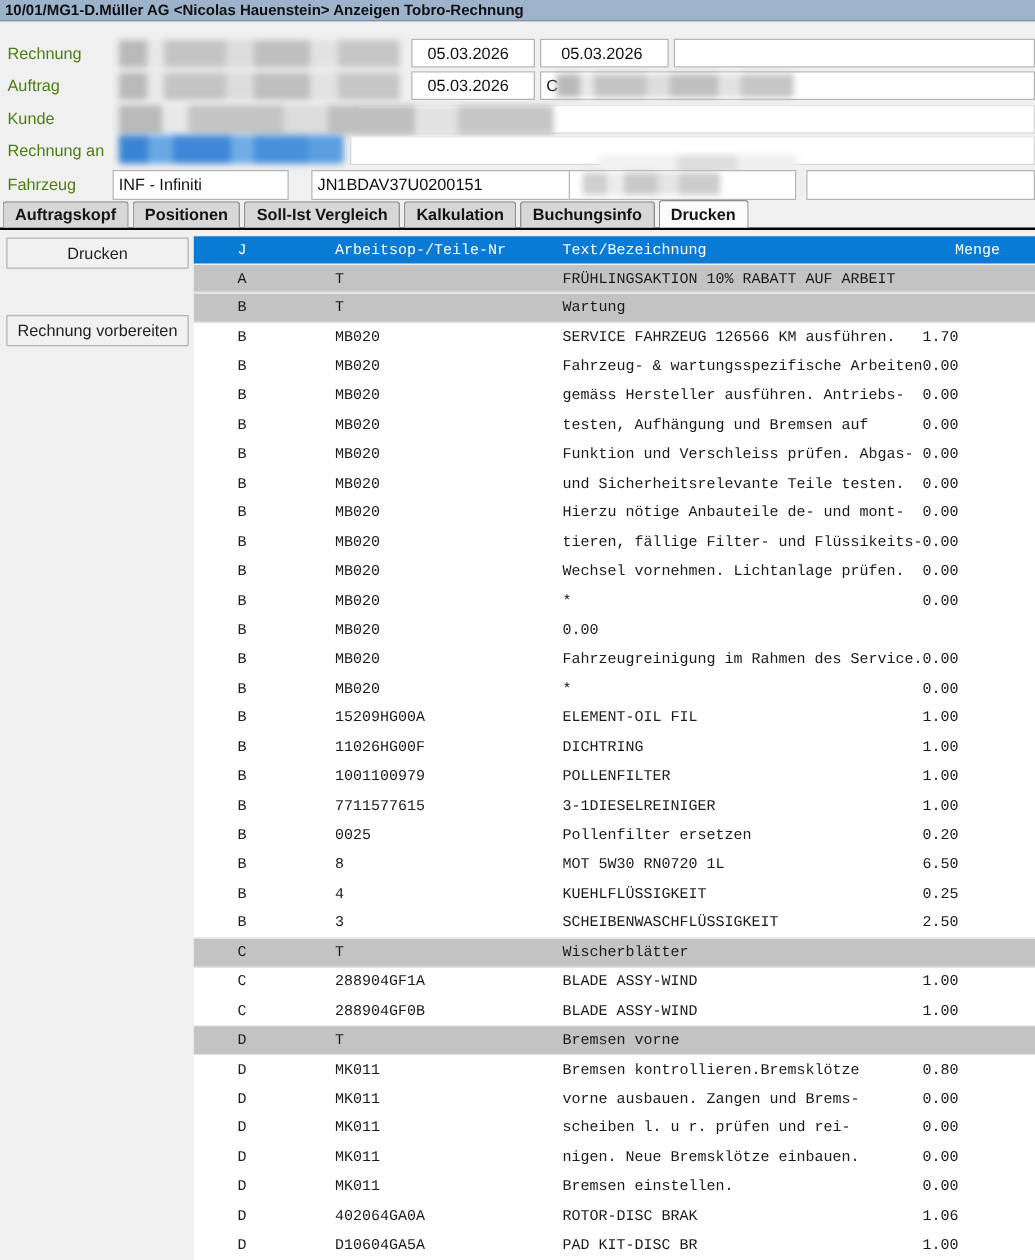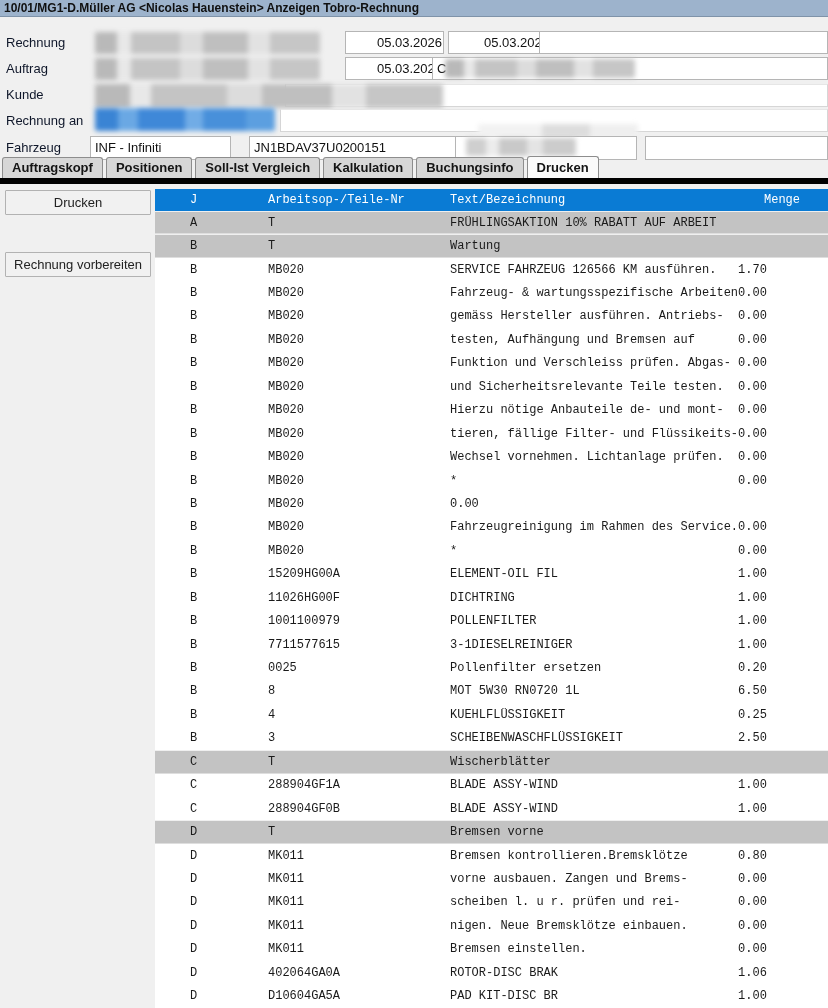--- a/index.html
+++ b/index.html
@@ -6,38 +6,38 @@
   body{width:828px;height:1008px;overflow:hidden;background:#f0f0f0;
        font-family:"Liberation Sans",sans-serif;-webkit-font-smoothing:none;}
   .app{position:absolute;top:0;left:0;width:828px;height:1008px;background:#f0f0f0;}
 
   
   .titlebar{position:absolute;top:0;left:0;width:828px;height:17px;background:#9db3cc;
     border-bottom:1px solid #7f93a9;font-weight:bold;font-size:12px;color:#101010;
     line-height:17px;padding-left:4px;box-sizing:border-box;}
 
   
-  .label{position:absolute;left:6px;font-size:13px;color:#0f172a;text-align:center;}
+  .label{position:absolute;left:6px;font-size:13px;color:#4d7c0f;text-align:center;}
   .field{position:absolute;background:#fff;border:1px solid #b5b5b5;box-sizing:border-box;
     font-size:13px;color:#111;line-height:21px;white-space:nowrap;overflow:hidden;}
-  .field.right{text-align:right;padding-right:1px;margin-left:16px;}
+  .field.right{text-align:right;padding-right:20px;}
   .field.left{padding-left:4px;}
   .field.lineonly{border:1px solid #d6d6d6;border-top-color:#e6e6e6;}
   .blur{position:absolute;filter:blur(2.5px);border-radius:2px;
     background:linear-gradient(90deg,#b9b9b9 0 10%,#e8e8e8 10% 16%,#c4c4c4 16% 38%,
       #dcdcdc 38% 48%,#bfbfbf 48% 68%,#e2e2e2 68% 78%,#c6c6c6 78% 100%);}
   .blur.lite{background:linear-gradient(90deg,#cfcfcf 0 18%,#ececec 18% 30%,#c9c9c9 30% 55%,
       #e4e4e4 55% 70%,#cccccc 70% 100%);}
   .blur.blue{background:linear-gradient(90deg,#3a84d4 0 13%,#6aa8e4 13% 24%,#3f88d8 24% 50%,
       #71ace6 50% 60%,#4890da 60% 84%,#5c9fe0 84% 100%);}
   .blur.white{background:linear-gradient(90deg,#f2f2f2 0 40%,#dddddd 40% 70%,#efefef 70% 100%);}
 
   
   .tabbar{position:absolute;top:163px;left:0;width:828px;height:21px;display:flex;
-    align-items:flex-end;padding-left:2px;box-sizing:border-box;border-bottom:6px solid #000000;}
+    align-items:flex-end;padding-left:2px;box-sizing:border-box;border-bottom:2px solid #000000;}
   .tab{height:20px;line-height:20px;padding:0 9px;margin-right:3px;font-size:13px;font-weight:bold;
     color:#141414;background:#d7d7d7;border:1px solid #8d8d8d;border-bottom:none;
     border-radius:3px 3px 0 0;white-space:nowrap;cursor:default;}
   .tab.active{background:#fafafa;height:21px;line-height:21px;position:relative;z-index:2;}
 
   
   .leftpanel{position:absolute;top:184px;left:0;width:155px;height:824px;background:#f0f0f0;}
   .btn{position:absolute;left:5px;width:146px;height:25px;background:#f1f1f1;
     border:1px solid #b2b2b2;font-size:13px;color:#222;text-align:center;line-height:23px;
     box-sizing:border-box;border-radius:1px;}

